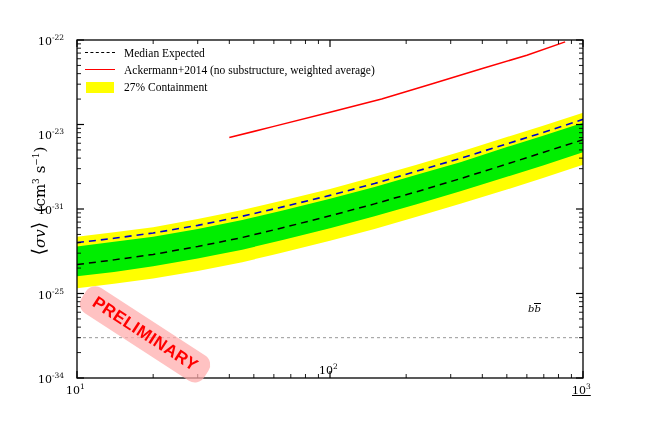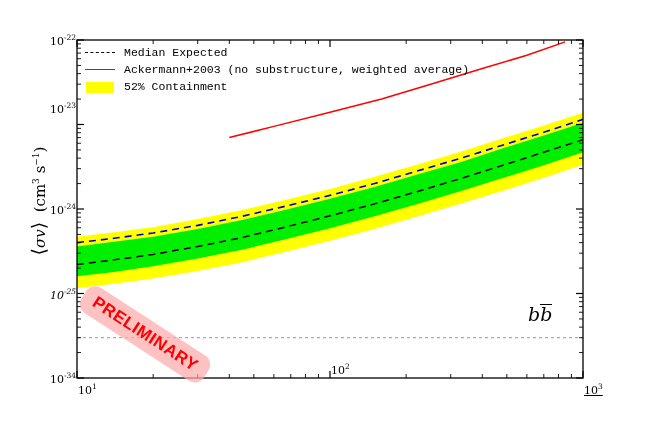--- a/index.html
+++ b/index.html
@@ -25,57 +25,56 @@
     transform:rotate(-90deg);
     transform-origin:center center;
     font-family:"DejaVu Serif","Liberation Serif",serif;
   }
   .ticklab{
     position:absolute;
     font-size:11px;
     font-family:"DejaVu Serif","Liberation Serif",serif;
     color:#000;
     white-space:nowrap;
-    margin-left:12px;
   }
   .ticklab sup{font-size:7.5px;}
   #legend{
     position:absolute;
     left:85px;top:44px;
     font-size:11.5px;
     color:#000;
   }
   .legrow{
     display:flex;align-items:center;
     height:17px;
     white-space:nowrap;
   }
   .legmark{width:30px;height:12px;margin-right:9px;position:relative;flex:0 0 30px;}
   .legmark .ln{position:absolute;left:0;top:5px;width:30px;height:0;}
   .legmark .patch{position:absolute;left:1px;top:1px;width:28px;height:11px;}
-  .leglabel{font-family:Liberation Mono, monospace;}
+  .leglabel{font-family:Liberation Serif, serif;}
   #stamp{
     position:absolute;
     left:92px;top:282px;
     padding:5px 12px;
     background:rgba(255,170,170,0.72);
     border-radius:11px;
     color:#ff0000;
     font-weight:bold;
     font-size:17px;
     letter-spacing:0.5px;
     transform:rotate(33deg);
     transform-origin:left top;
     font-family:"Liberation Sans",sans-serif;
     white-space:nowrap;
   }
   #channel{
     position:absolute;
     left:528px;top:303px;
-    font-size:19px;
+    font-size:10px;
     font-family:"DejaVu Serif","Liberation Serif",serif;
     font-style:italic;
     color:#000;
   }
   #channel .bar{border-top:1px solid #000;padding-top:0px;display:inline-block;line-height:0.95;}
 </style>
 </head>
 <body>
 
 <svg id="figure" viewBox="0 0 648 432" xmlns="http://www.w3.org/2000/svg">
@@ -220,43 +219,43 @@
   <div class="legrow">
     <span class="legmark">
       <span class="ln" style="border-top:1.6px dashed #000000;"></span>
     </span>
     <span class="leglabel">Median Expected</span>
   </div>
   <div class="legrow">
     <span class="legmark">
       <span class="ln" style="border-top:1.5px solid #ff0000;"></span>
     </span>
-    <span class="leglabel">Ackermann+2003 (no substructure, weighted average)</span>
+    <span class="leglabel">Ackermann+2014 (no substructure, weighted average)</span>
   </div>
   <div class="legrow">
     <span class="legmark">
       <span class="patch" style="background:#ffff00;"></span>
     </span>
-    <span class="leglabel">52% Containment</span>
+    <span class="leglabel">27% Containment</span>
   </div>
 </div>
 
 <div id="stamp">PRELIMINARY</div>
 
 <div id="channel"><span>b</span><span class="bar">b</span></div>
 
 <div id="xlabel"><span>Mass (</span><span class="serifpart">GeV/c</span><sup class="serifpart" style="font-size:11px;">2</sup><span> )</span></div>
 
 <div id="ylabel">
   <span style="font-size:19px;">⟨</span><span style="font-style:italic;">σv</span><span style="font-size:19px;">⟩</span>
   <span>&nbsp;(cm<sup style="font-size:9px;">3</sup>&nbsp;s<sup style="font-size:9px;">−1</sup>)</span>
 </div>
 
 <div id="ticklabels">
     <div class="ticklab" style="left: 66px; top: 382px; text-align: right;">10<sup>1</sup></div>
     <div class="ticklab" style="left: 319px; top: 362px;">10<sup>2</sup></div>
     <div class="ticklab" style="left: 572px; top: 382px; text-decoration: underline;">10<sup>3</sup></div>
     <div class="ticklab" style="left: 38px; top: 33px;">10<sup>-22</sup></div>
-    <div class="ticklab" style="left: 38px; top: 101px; text-align: center;">10<sup>-23</sup></div>
-    <div class="ticklab" style="left: 38px; top: 202px;">10<sup>-24</sup></div>
-    <div class="ticklab" style="left: 38px; top: 286.5px; font-style: italic;">10<sup>-25</sup></div>
+    <div class="ticklab" style="left: 38px; top: 127px; text-align: center;">10<sup>-23</sup></div>
+    <div class="ticklab" style="left: 38px; top: 202px;">10<sup>-31</sup></div>
+    <div class="ticklab" style="left: 38px; top: 286.5px;">10<sup>-25</sup></div>
     <div class="ticklab" style="left: 38px; top: 371px;">10<sup>-34</sup></div>
   </div>
 
 </body></html>

